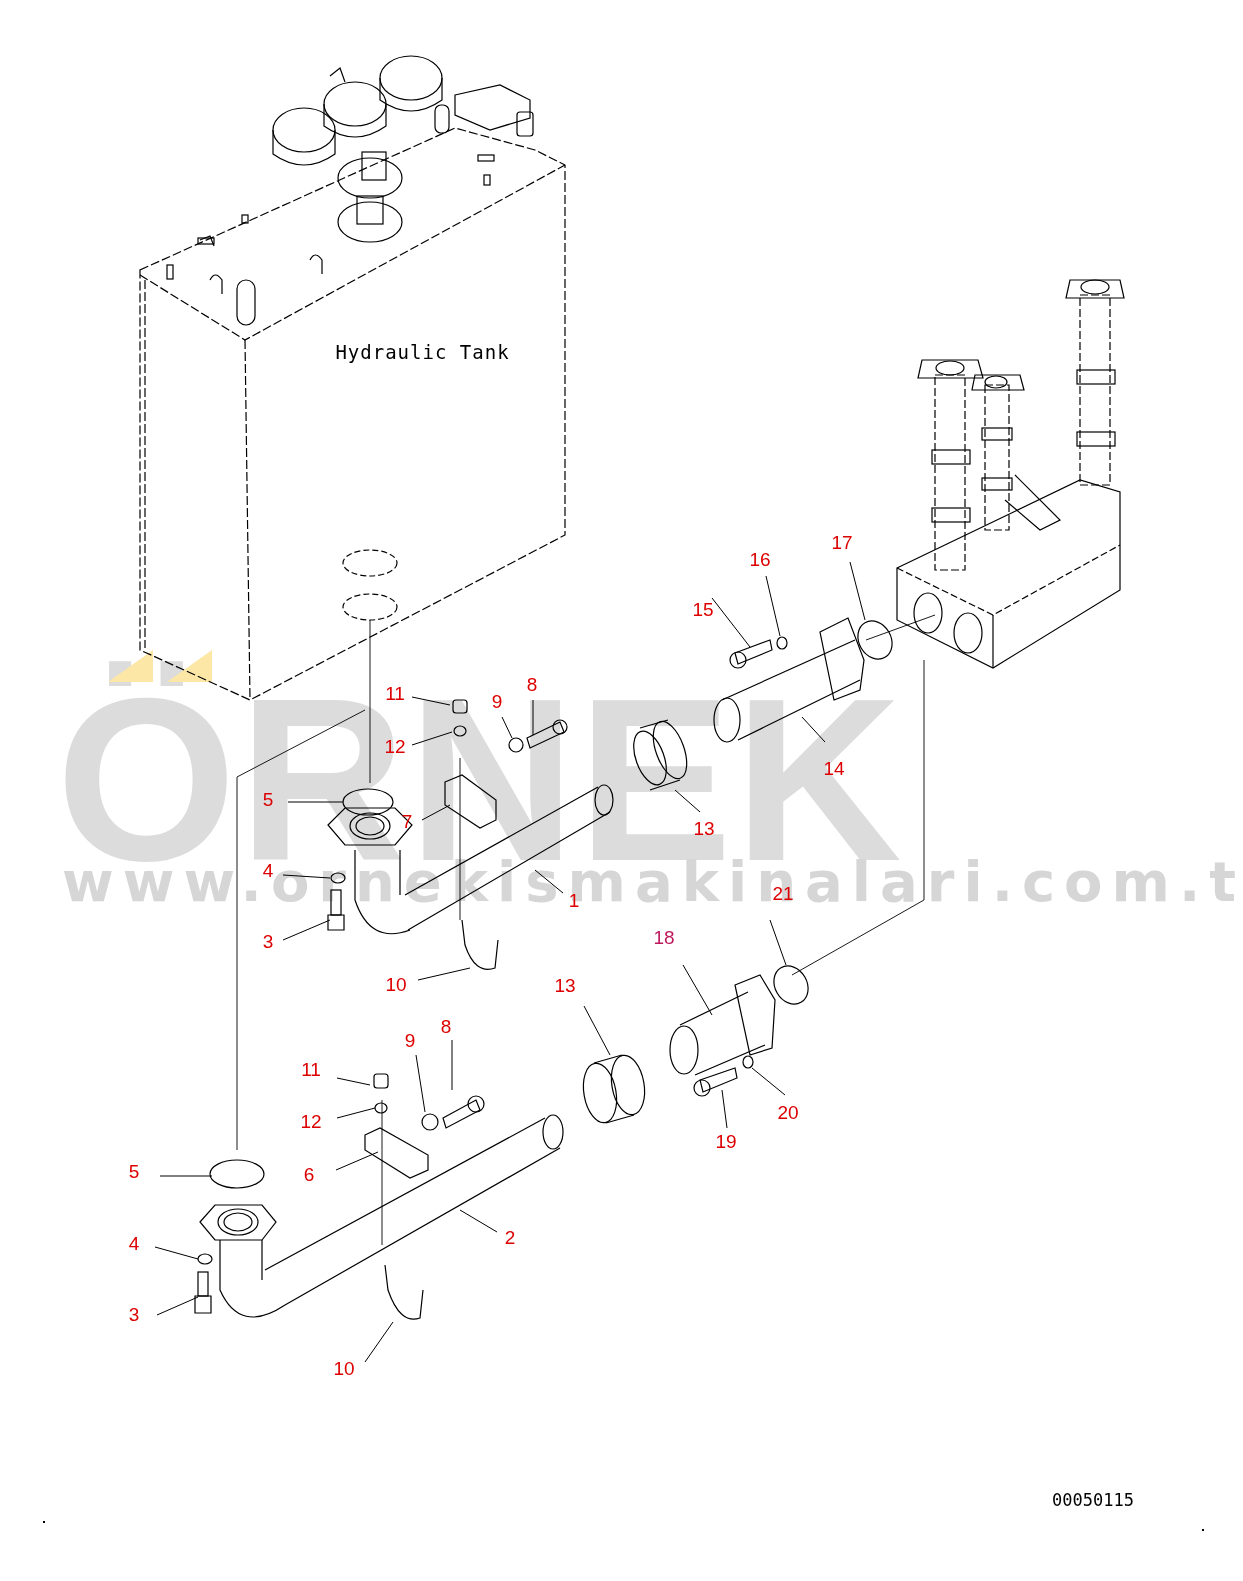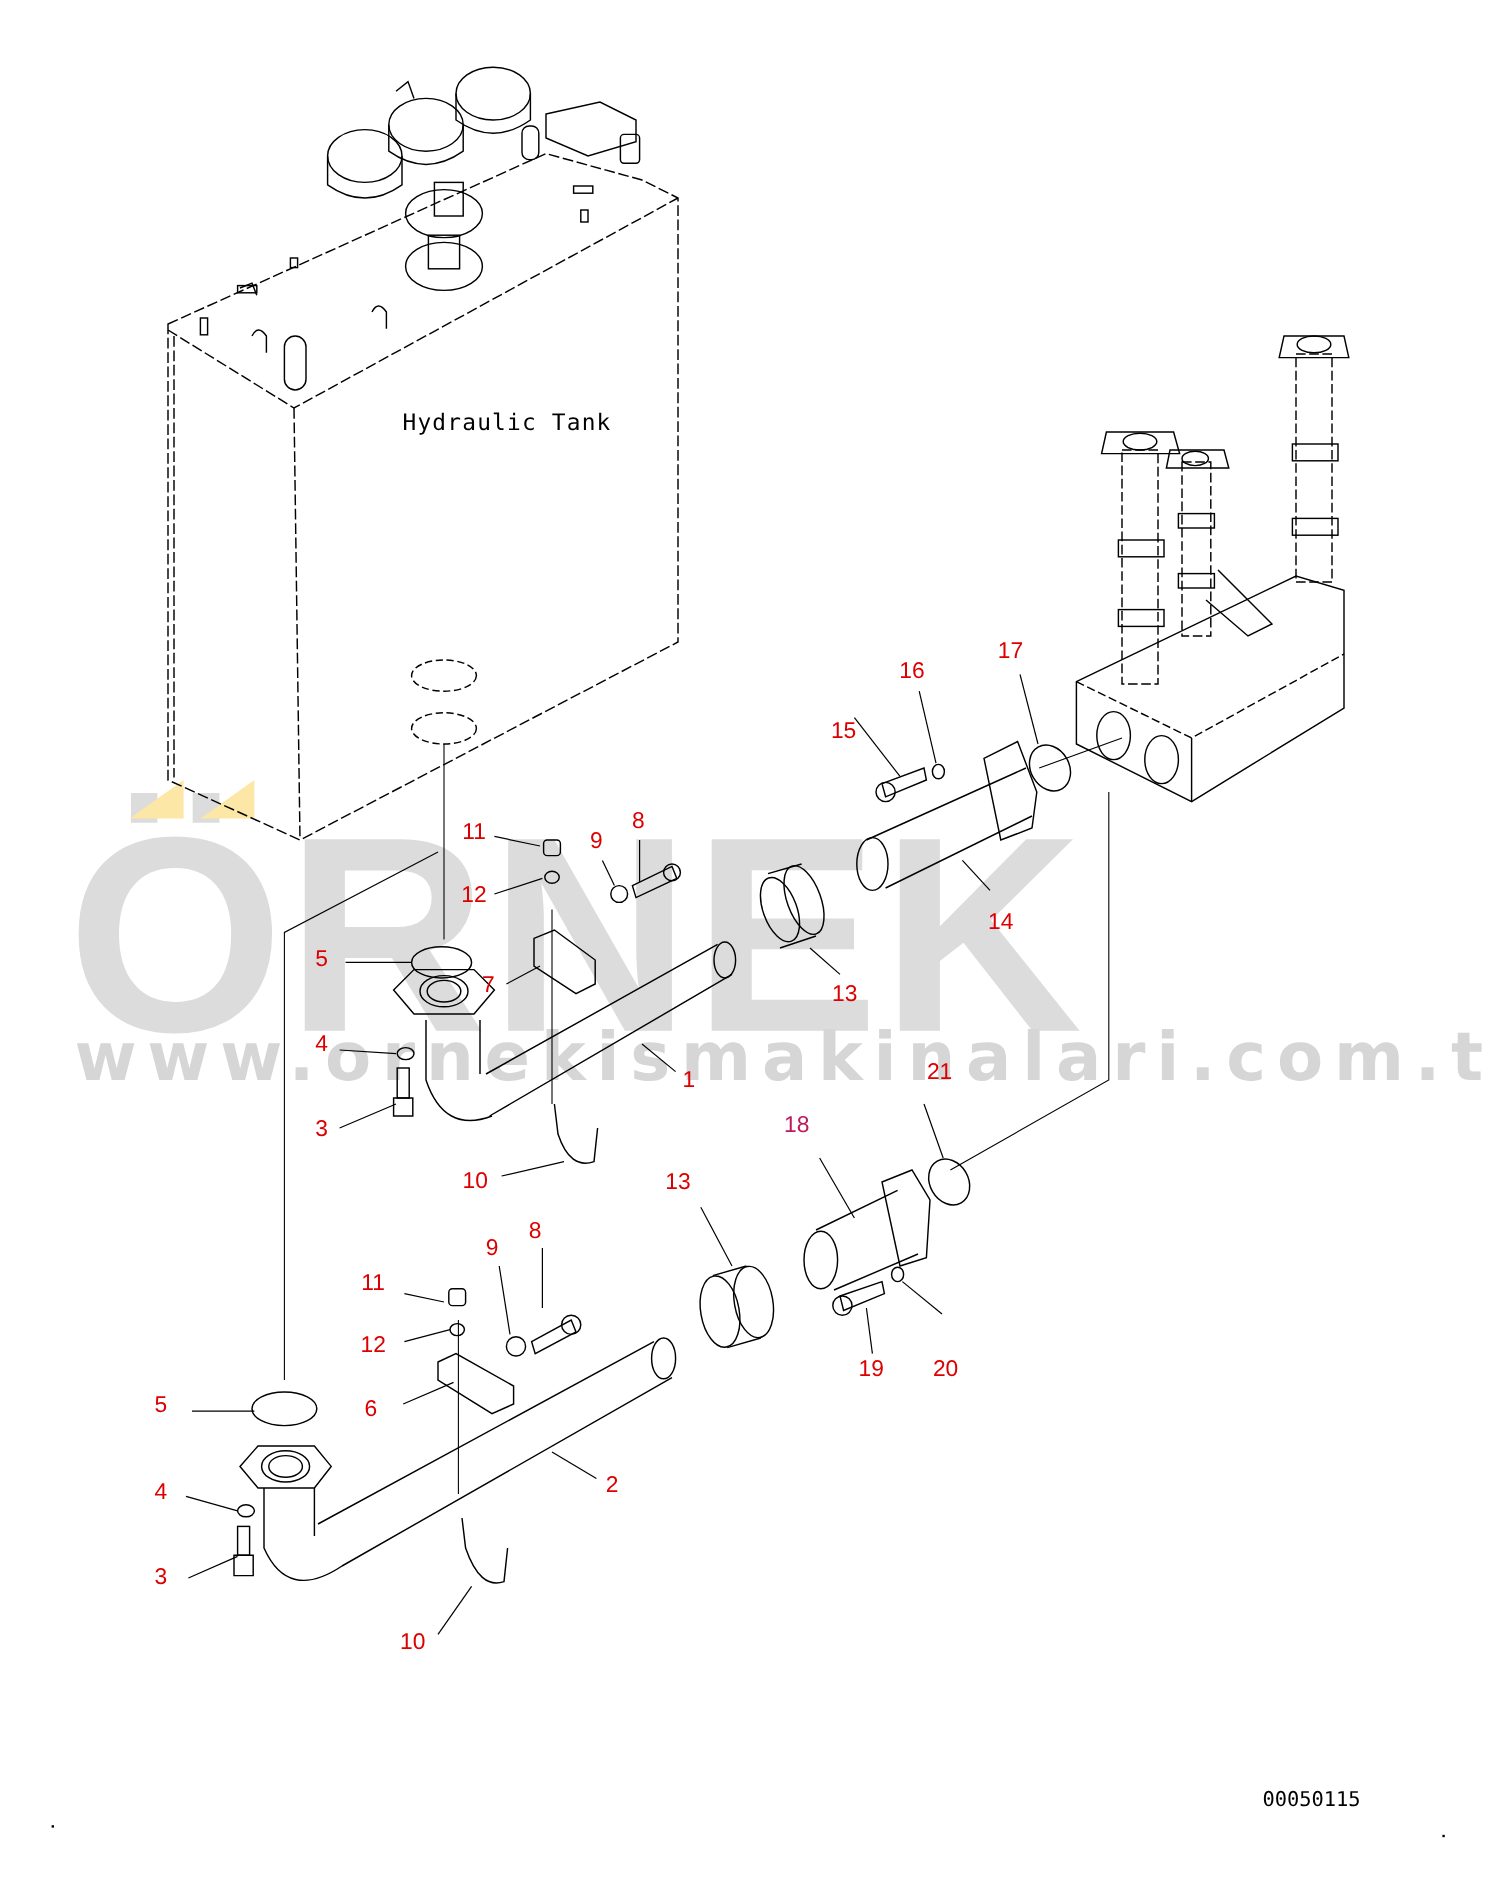--- a/index.html
+++ b/index.html
@@ -245,21 +245,21 @@
       <div class="callout" style="left: 703px; top: 585px; color: rgb(221, 0, 0); margin-top: 25px;">15</div>
       <div class="callout" style="left: 760px; top: 560px; color: rgb(221, 0, 0);">16</div>
       <div class="callout" style="left: 842px; top: 543px; color: rgb(221, 0, 0);">17</div>
       <div class="callout" style="left: 783px; top: 894px; color: rgb(221, 0, 0);">21</div>
       <div class="callout" style="left: 664px; top: 938px; color: #be185d;">18</div>
       <div class="callout" style="left: 565px; top: 986px; color: rgb(221, 0, 0);">13</div>
       <div class="callout" style="left: 446px; top: 1027px; color: rgb(221, 0, 0);">8</div>
       <div class="callout" style="left: 410px; top: 1041px; color: rgb(221, 0, 0);">9</div>
       <div class="callout" style="left: 311px; top: 1070px; color: rgb(221, 0, 0);">11</div>
       <div class="callout" style="left: 311px; top: 1122px; color: rgb(221, 0, 0);">12</div>
-      <div class="callout" style="left: 788px; top: 1113px; color: rgb(221, 0, 0); margin-top: 29px;">20</div>
+      <div class="callout" style="left: 788px; top: 1113px; color: rgb(221, 0, 0);">20</div>
       <div class="callout" style="left: 726px; top: 1142px; color: rgb(221, 0, 0);">19</div>
       <div class="callout" style="left: 134px; top: 1172px; color: rgb(221, 0, 0);">5</div>
       <div class="callout" style="left: 309px; top: 1175px; color: rgb(221, 0, 0);">6</div>
       <div class="callout" style="left: 510px; top: 1238px; color: rgb(221, 0, 0);">2</div>
       <div class="callout" style="left: 134px; top: 1244px; color: rgb(221, 0, 0);">4</div>
       <div class="callout" style="left: 134px; top: 1315px; color: rgb(221, 0, 0);">3</div>
       <div class="callout" style="left: 344px; top: 1369px; color: rgb(221, 0, 0);">10</div>
     </div>
 
   <div class="drawing-no">00050115</div>

